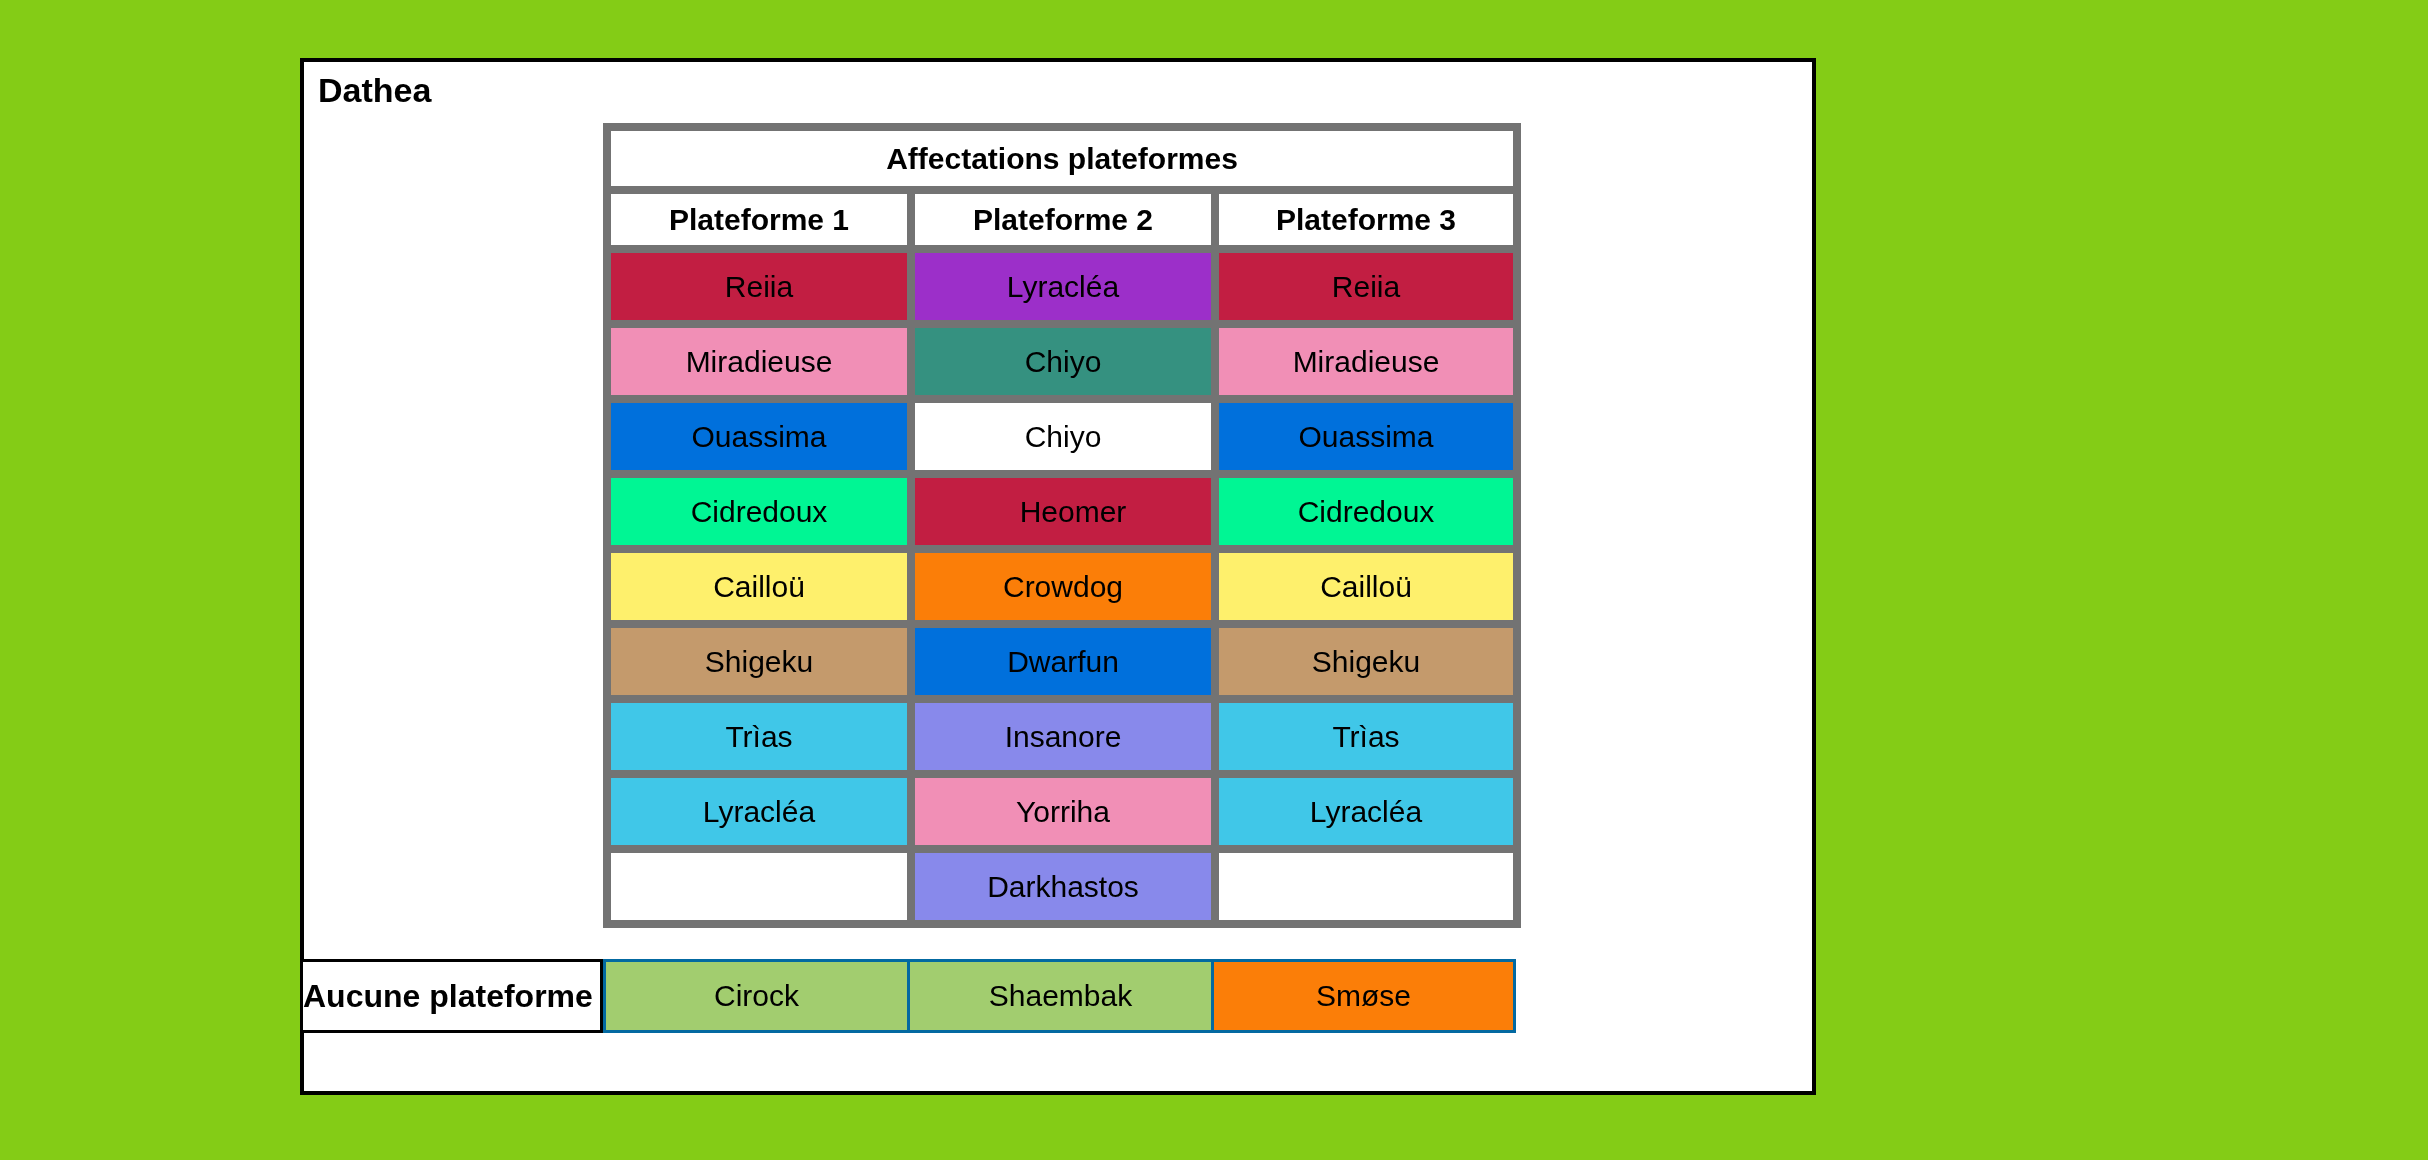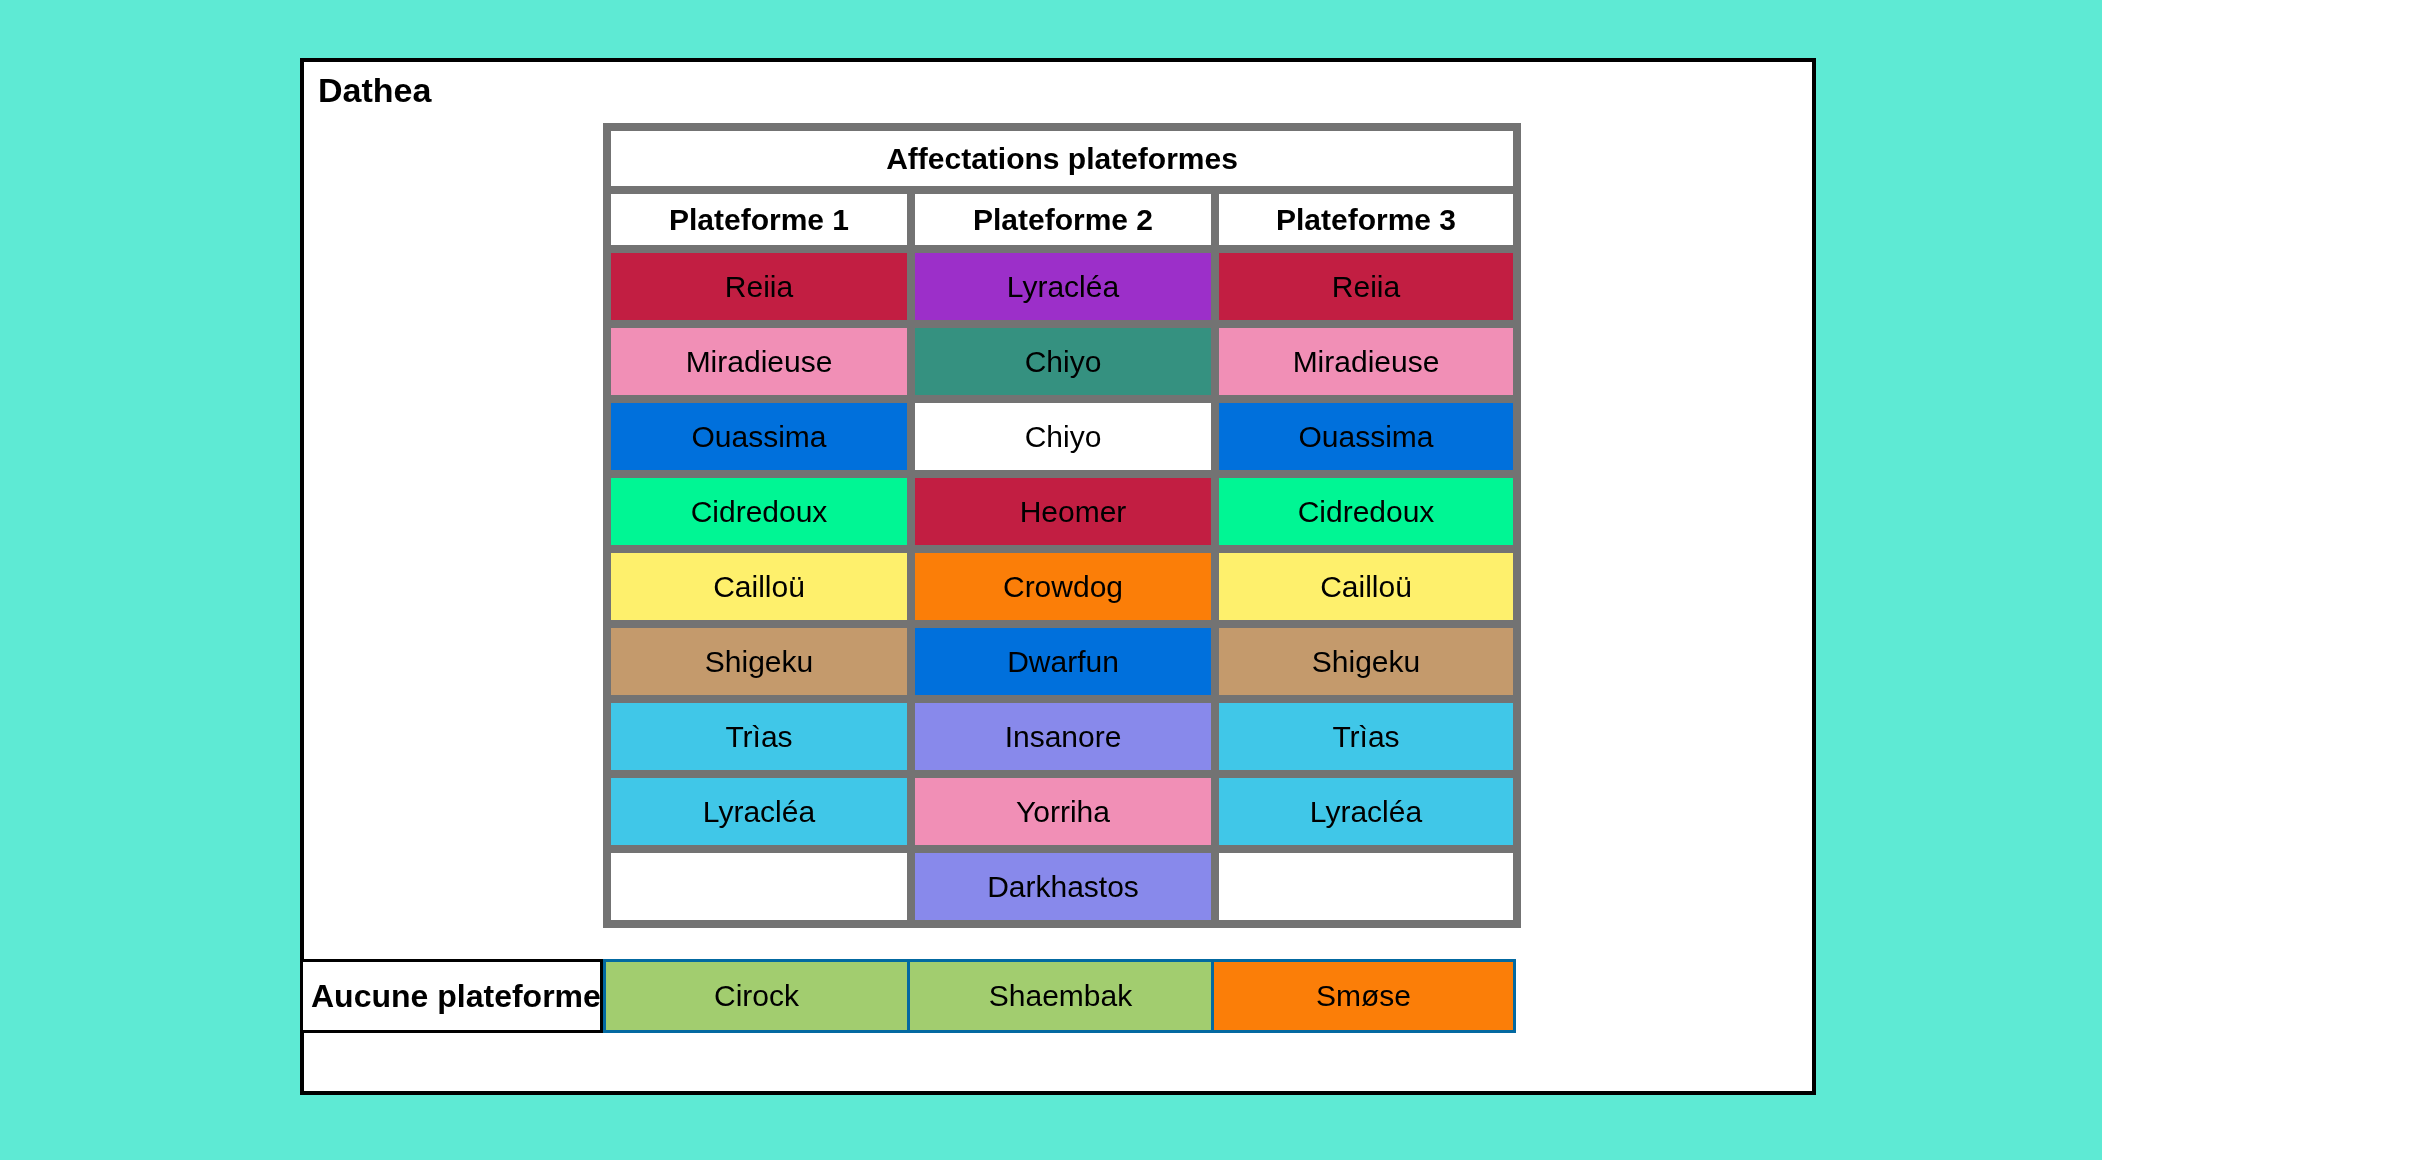--- a/index.html
+++ b/index.html
@@ -1,17 +1,17 @@
 <!DOCTYPE html>
 <html><head>
 <meta charset="utf-8">
 <style>
   html,body{margin:0;padding:0;background:#fff;}
   body{font-family:"Liberation Sans", sans-serif; color:#000;}
-  #canvas{position:relative;width:2102px;height:1160px;background:#5eead4;overflow:hidden;}
+  #canvas{position:relative;width:2428px;height:1160px;background:#84cc16;overflow:hidden;}
 
   
   .frame{
     position:absolute;left:300px;top:58px;width:1516px;height:1037px;
     border:4px solid #000;box-sizing:border-box;background:#fff;
   }
   .slide-title{
     position:absolute;left:318px;top:72px;
     font-size:34px;font-weight:bold;line-height:1.1;
   }
@@ -30,21 +30,21 @@
   }
   th.table-title-cell{height:55px;font-size:30px;font-weight:bold;}
   th.col-header{height:51px;font-size:30px;font-weight:bold;}
   table.assign tbody td{height:67px;font-size:30px;font-weight:normal;}
 
   
   .no-platform-label{
     position:absolute;left:300px;top:959px;width:303px;height:74px;
     border:3px solid #000;box-sizing:border-box;background:#fff;
     font-size:32px;font-weight:bold;line-height:68px;
-    padding-left:8px;white-space:nowrap;overflow:hidden;
+    padding-left:0;white-space:nowrap;overflow:hidden;
   }
   table.no-platform{
     position:absolute;left:603px;top:959px;
     border-collapse:collapse;table-layout:fixed;background:#fff;
   }
   table.no-platform col{width:304px;}
   table.no-platform col:last-child{width:302px;}
   table.no-platform td{
     border:3px solid #0369a1;text-align:center;vertical-align:middle;
     padding:0;height:68px;font-size:30px;white-space:nowrap;overflow:hidden;

